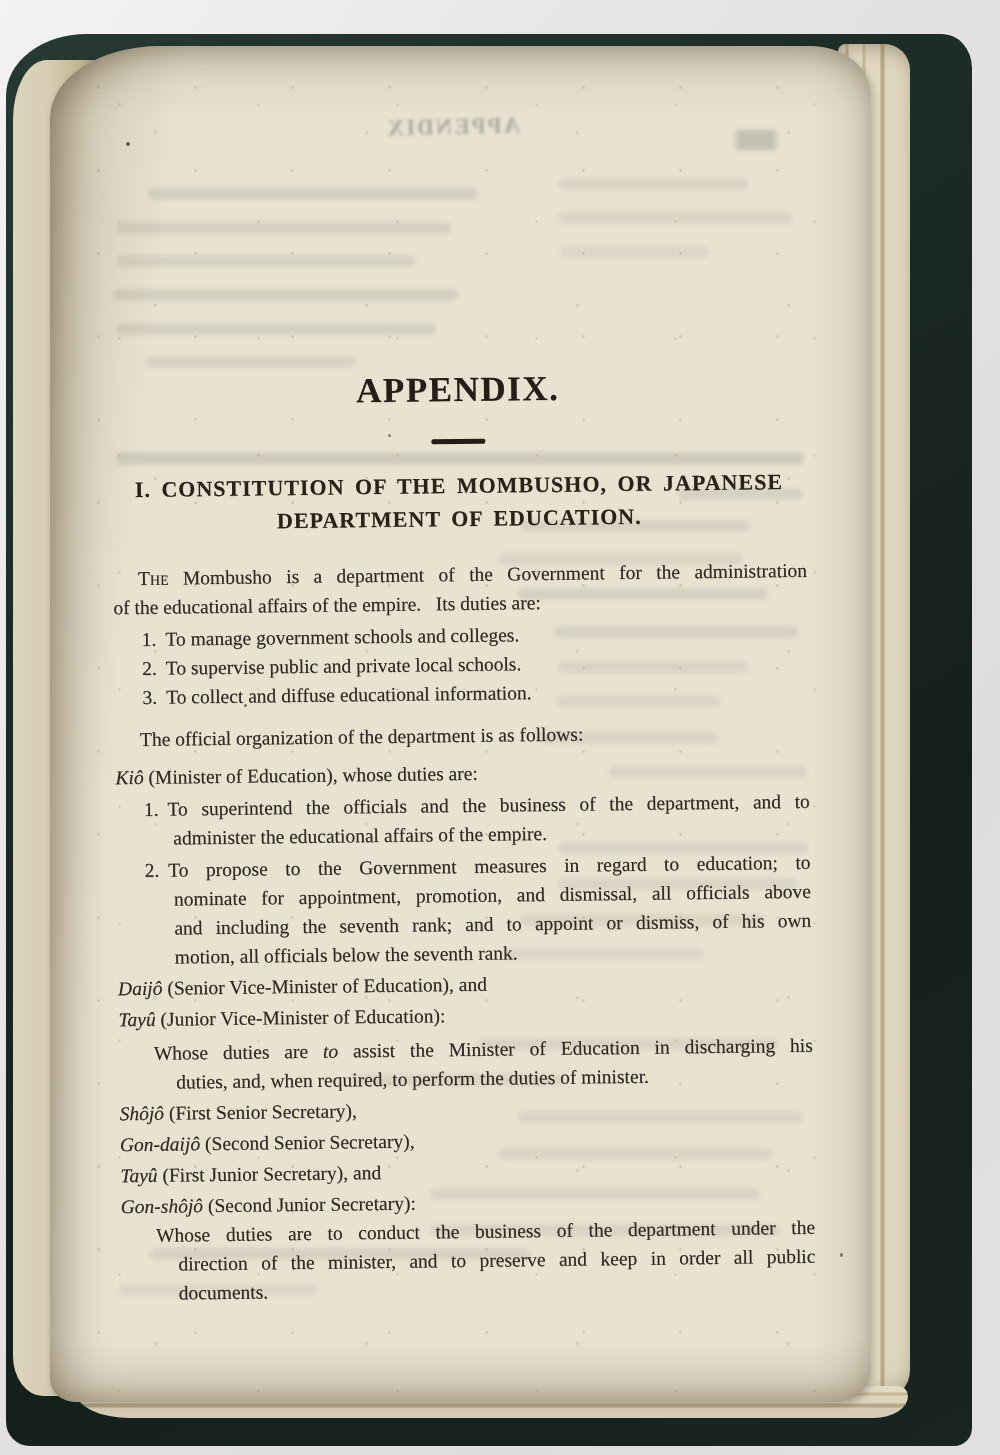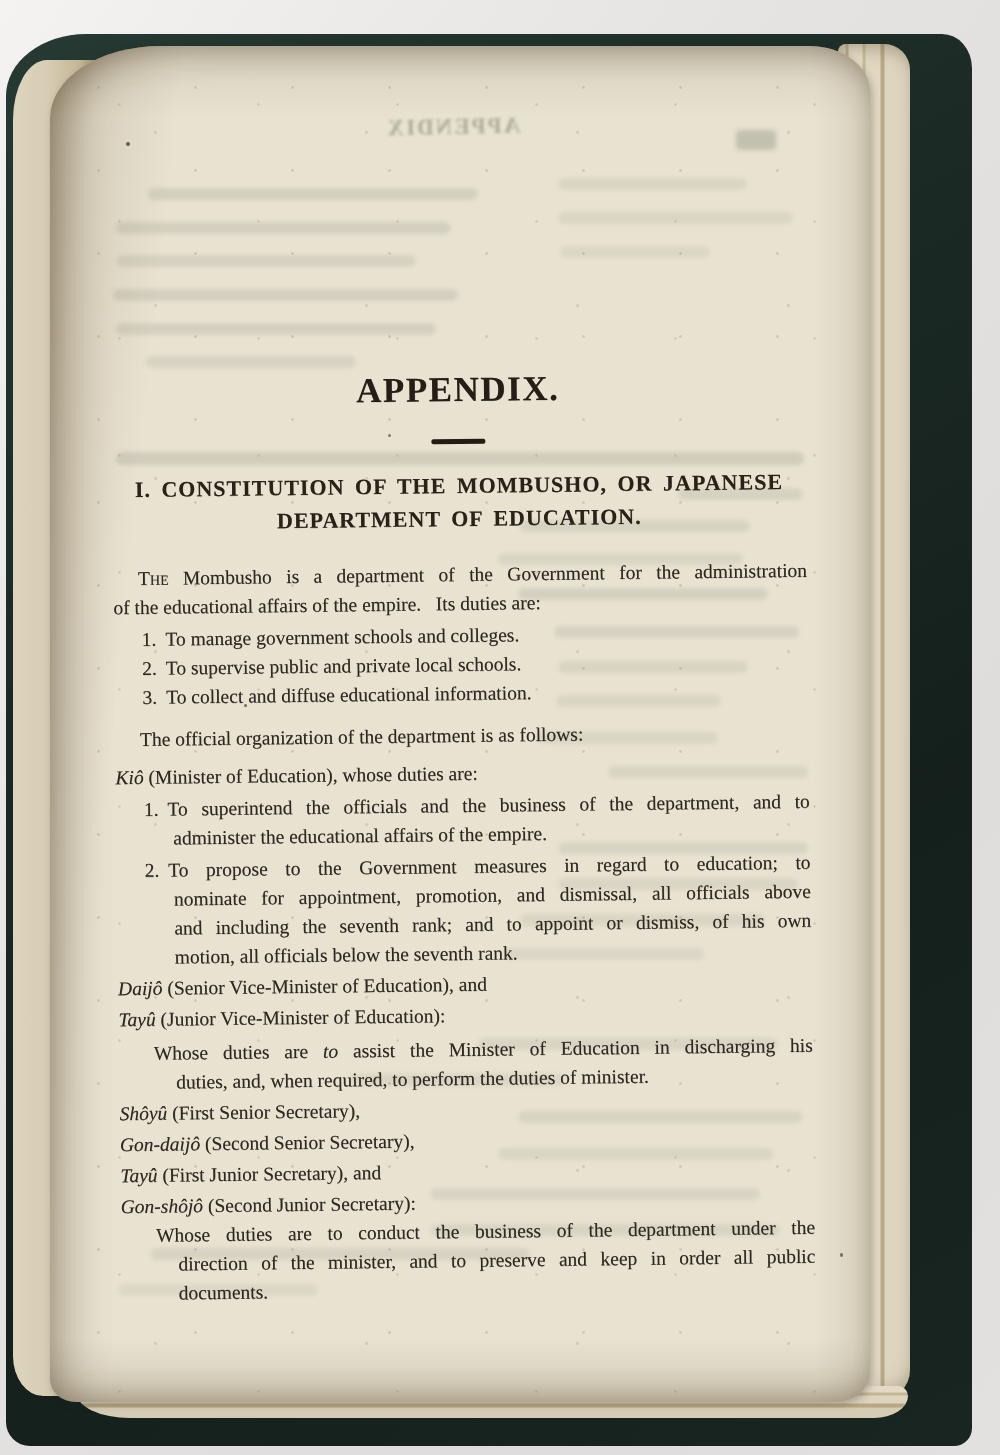--- a/index.html
+++ b/index.html
@@ -172,21 +172,21 @@
       <div class="entry">
         <div class="ln"><i class="term">Tayû</i><span> (Junior Vice-Minister of Education):</span></div>
       </div>
 
       <div class="vduties">
         <div class="ln j w1"><span>Whose duties are </span><i>to</i><span> assist the Minister of Education in discharging his</span></div>
         <div class="ln c2">duties, and, when required, to perform the duties of minister.</div>
       </div>
 
       <div class="entry">
-        <div class="ln"><i class="term">Shôyû</i><span> (First Senior Secretary),</span></div>
+        <div class="ln"><i class="term">Shôjô</i><span> (First Senior Secretary),</span></div>
       </div>
       <div class="entry">
         <div class="ln"><i class="term">Gon-daijô</i><span> (Second Senior Secretary),</span></div>
       </div>
       <div class="entry">
         <div class="ln"><i class="term">Tayû</i><span> (First Junior Secretary), and</span></div>
       </div>
       <div class="entry">
         <div class="ln"><i class="term">Gon-shôjô</i><span> (Second Junior Secretary):</span></div>
       </div>

